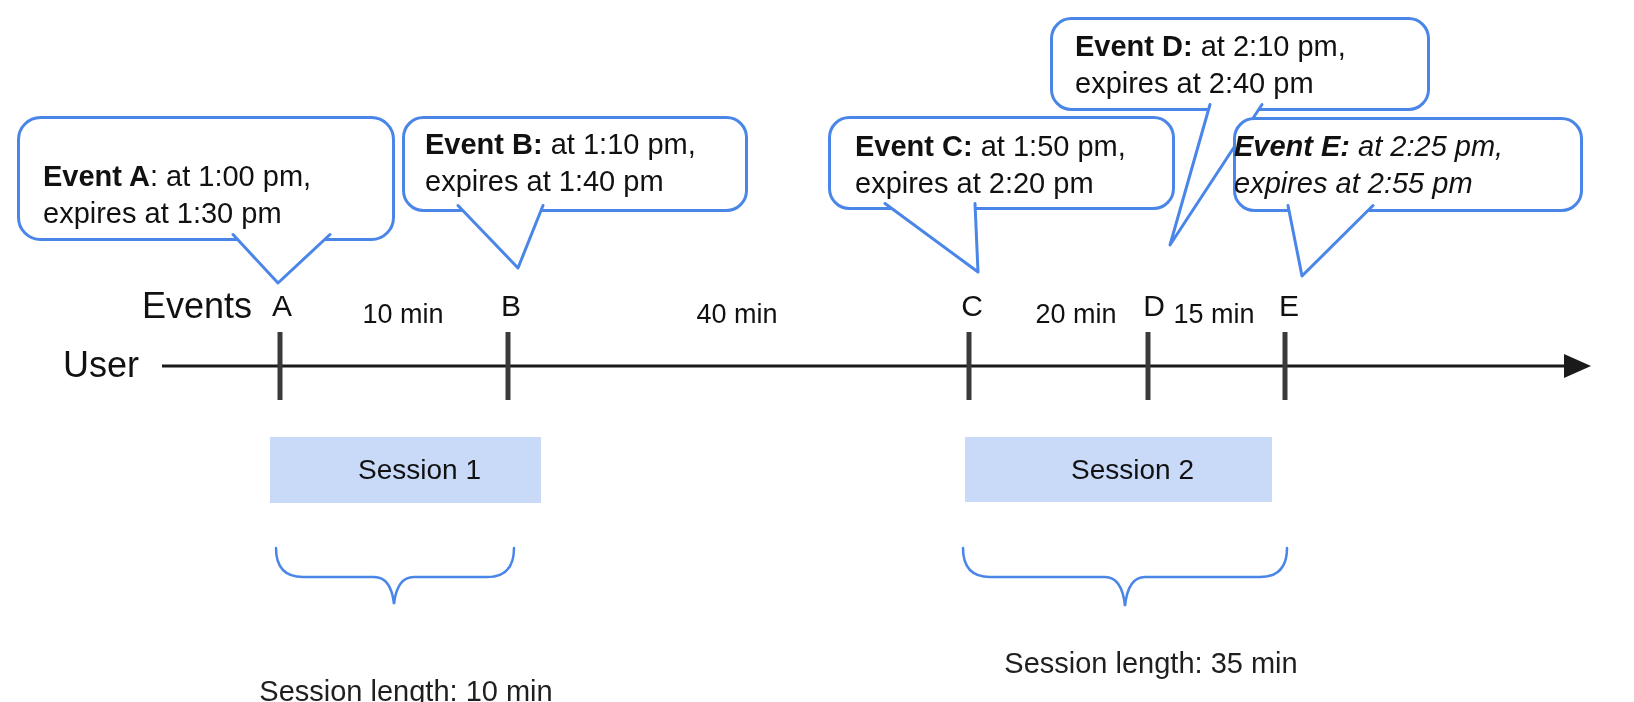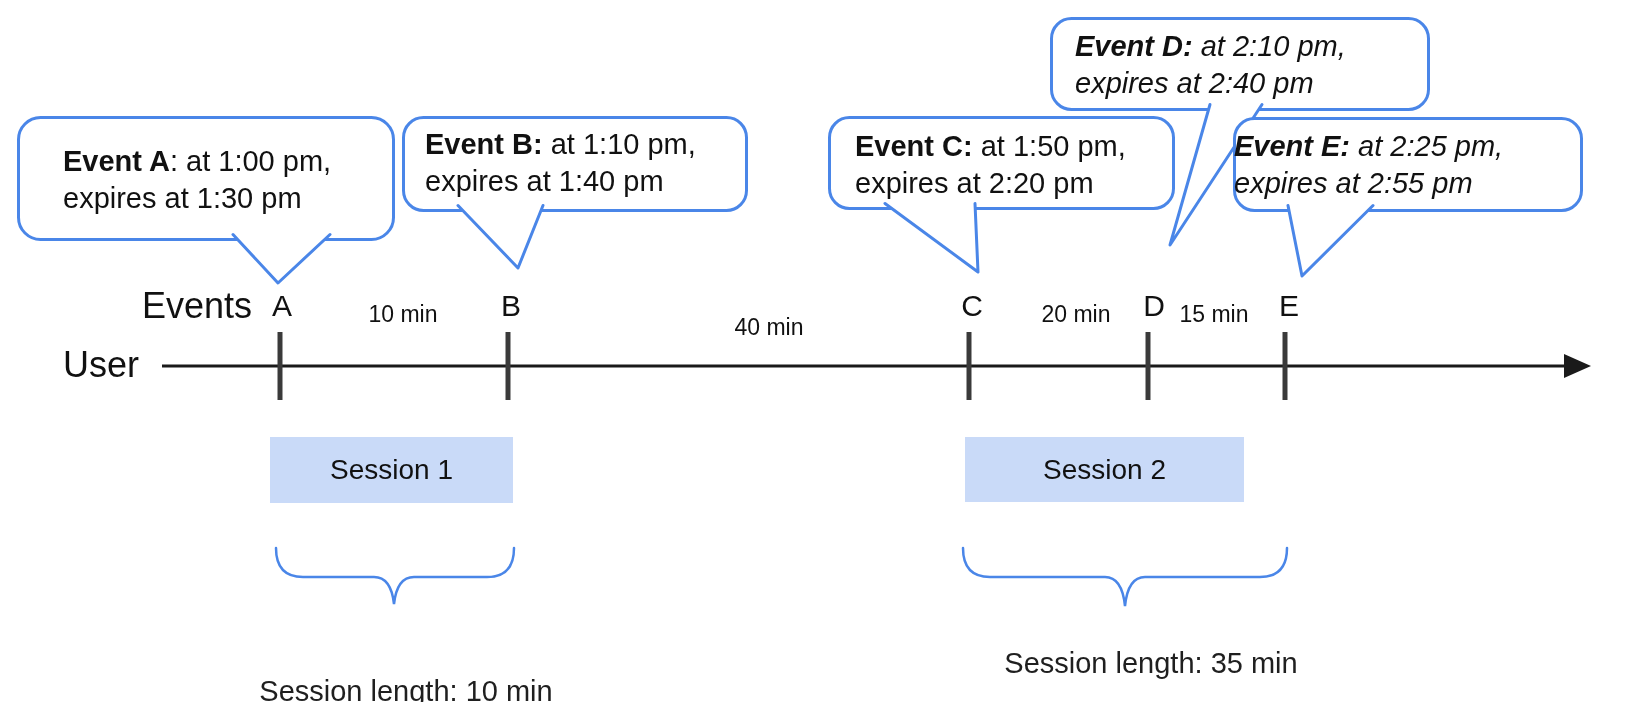--- a/index.html
+++ b/index.html
@@ -19,26 +19,26 @@
   .bubble-tail{fill:#ffffff;stroke:var(--accent);stroke-width:3;stroke-linejoin:round;stroke-linecap:round;}
   .axis-line{stroke:var(--axis);stroke-width:3;}
   .axis-head{fill:var(--axis);}
   .tick-line{stroke:var(--tick);stroke-width:5;}
   .brace-path{fill:none;stroke:var(--accent);stroke-width:2.5;stroke-linecap:round;}
   .txt{position:absolute;white-space:nowrap;}
   .bubble-text{font-size:29px;line-height:37px;color:var(--text);}
   .bubble-text .b{font-weight:bold;}
   .mark-label{font-size:30px;line-height:30px;transform:translateX(-50%);}
   .plain-label{font-size:36px;line-height:30px;}
-  .gap-label{font-size:23px;line-height:23px;transform:translateX(-50%);}
+  .gap-label{font-size:27px;line-height:23px;transform:translateX(-50%);}
   .user-label{font-size:36px;line-height:36px;}
   .session-box{
     position:absolute;background:var(--session-fill);
     display:flex;align-items:center;justify-content:center;
-    font-size:28px;color:var(--text);
+    font-size:28px;color:var(--text);padding-left:28px;
   }
   .length-label{font-size:29px;line-height:32px;color:#1f1f1f;transform:translateX(-50%);}
 </style>
 </head>
 <body>
 
 <div class="canvas">
 
   <svg class="shapes" viewBox="0 0 1634 702" xmlns="http://www.w3.org/2000/svg">
 
@@ -69,52 +69,52 @@
     <line class="tick-line" x1="280" y1="332" x2="280" y2="400"></line>
     <line class="tick-line" x1="508" y1="332" x2="508" y2="400"></line>
     <line class="tick-line" x1="969" y1="332" x2="969" y2="400"></line>
     <line class="tick-line" x1="1148" y1="332" x2="1148" y2="400"></line>
     <line class="tick-line" x1="1285" y1="332" x2="1285" y2="400"></line>
 
     <path class="brace-path" d="M 276,548 Q 276,577 303,577 L 374,577 Q 391,577 394,604 Q 397,577 414,577 L 487,577 Q 514,577 514,548"></path>
     <path class="brace-path" d="M 963,548 Q 963,577 990,577 L 1105,577 Q 1122,577 1125,606 Q 1128,577 1145,577 L 1260,577 Q 1287,577 1287,548"></path>
   </svg>
 
-  <div class="txt bubble-text" style="left:43px;top:143px;margin-left:20px;">
+  <div class="txt bubble-text" style="left:43px;top:158px;">
     <div><span class="b">Event A</span><span>: at 1:00 pm,</span></div>
     <div>expires at 1:30 pm</div>
   </div>
   <div class="txt bubble-text" style="left:425px;top:126px;">
     <div><span class="b">Event B:</span><span> at 1:10 pm,</span></div>
     <div>expires at 1:40 pm</div>
   </div>
   <div class="txt bubble-text" style="left:855px;top:128px;">
     <div><span class="b">Event C:</span><span> at 1:50 pm,</span></div>
     <div>expires at 2:20 pm</div>
   </div>
-  <div class="txt bubble-text" style="left:1075px;top:28px;font-style:italic;">
+  <div class="txt bubble-text" style="left:1075px;top:28px;">
     <div><span class="b">Event D:</span><span> at 2:10 pm,</span></div>
     <div>expires at 2:40 pm</div>
   </div>
   <div class="txt bubble-text" style="left:1234px;top:128px;font-style:italic;">
     <div><span class="b">Event E:</span><span> at 2:25 pm,</span></div>
     <div>expires at 2:55 pm</div>
   </div>
 
   <div class="txt plain-label" style="left:142px;top:291px;">Events</div>
   <div class="txt user-label" style="left:63px;top:347px;">User</div>
 
   <div class="txt mark-label" style="left:282px;top:291px;">A</div>
   <div class="txt mark-label" style="left:511px;top:291px;">B</div>
   <div class="txt mark-label" style="left:972px;top:291px;">C</div>
   <div class="txt mark-label" style="left:1154px;top:291px;">D</div>
   <div class="txt mark-label" style="left:1289px;top:291px;">E</div>
 
   <div class="txt gap-label" style="left:403px;top:303px;">10 min</div>
-  <div class="txt gap-label" style="left:769px;top:303px;margin-top:13px;">40 min</div>
+  <div class="txt gap-label" style="left:737px;top:303px;">40 min</div>
   <div class="txt gap-label" style="left:1060px;top:303px;margin-left:16px;">20 min</div>
   <div class="txt gap-label" style="left:1214px;top:303px;">15 min</div>
 
   <div class="session-box" style="left:270px;top:437px;width:243px;height:66px;">
     <span>Session 1</span>
   </div>
   <div class="session-box" style="left:965px;top:437px;width:279px;height:65px;">
     <span>Session 2</span>
   </div>
 

